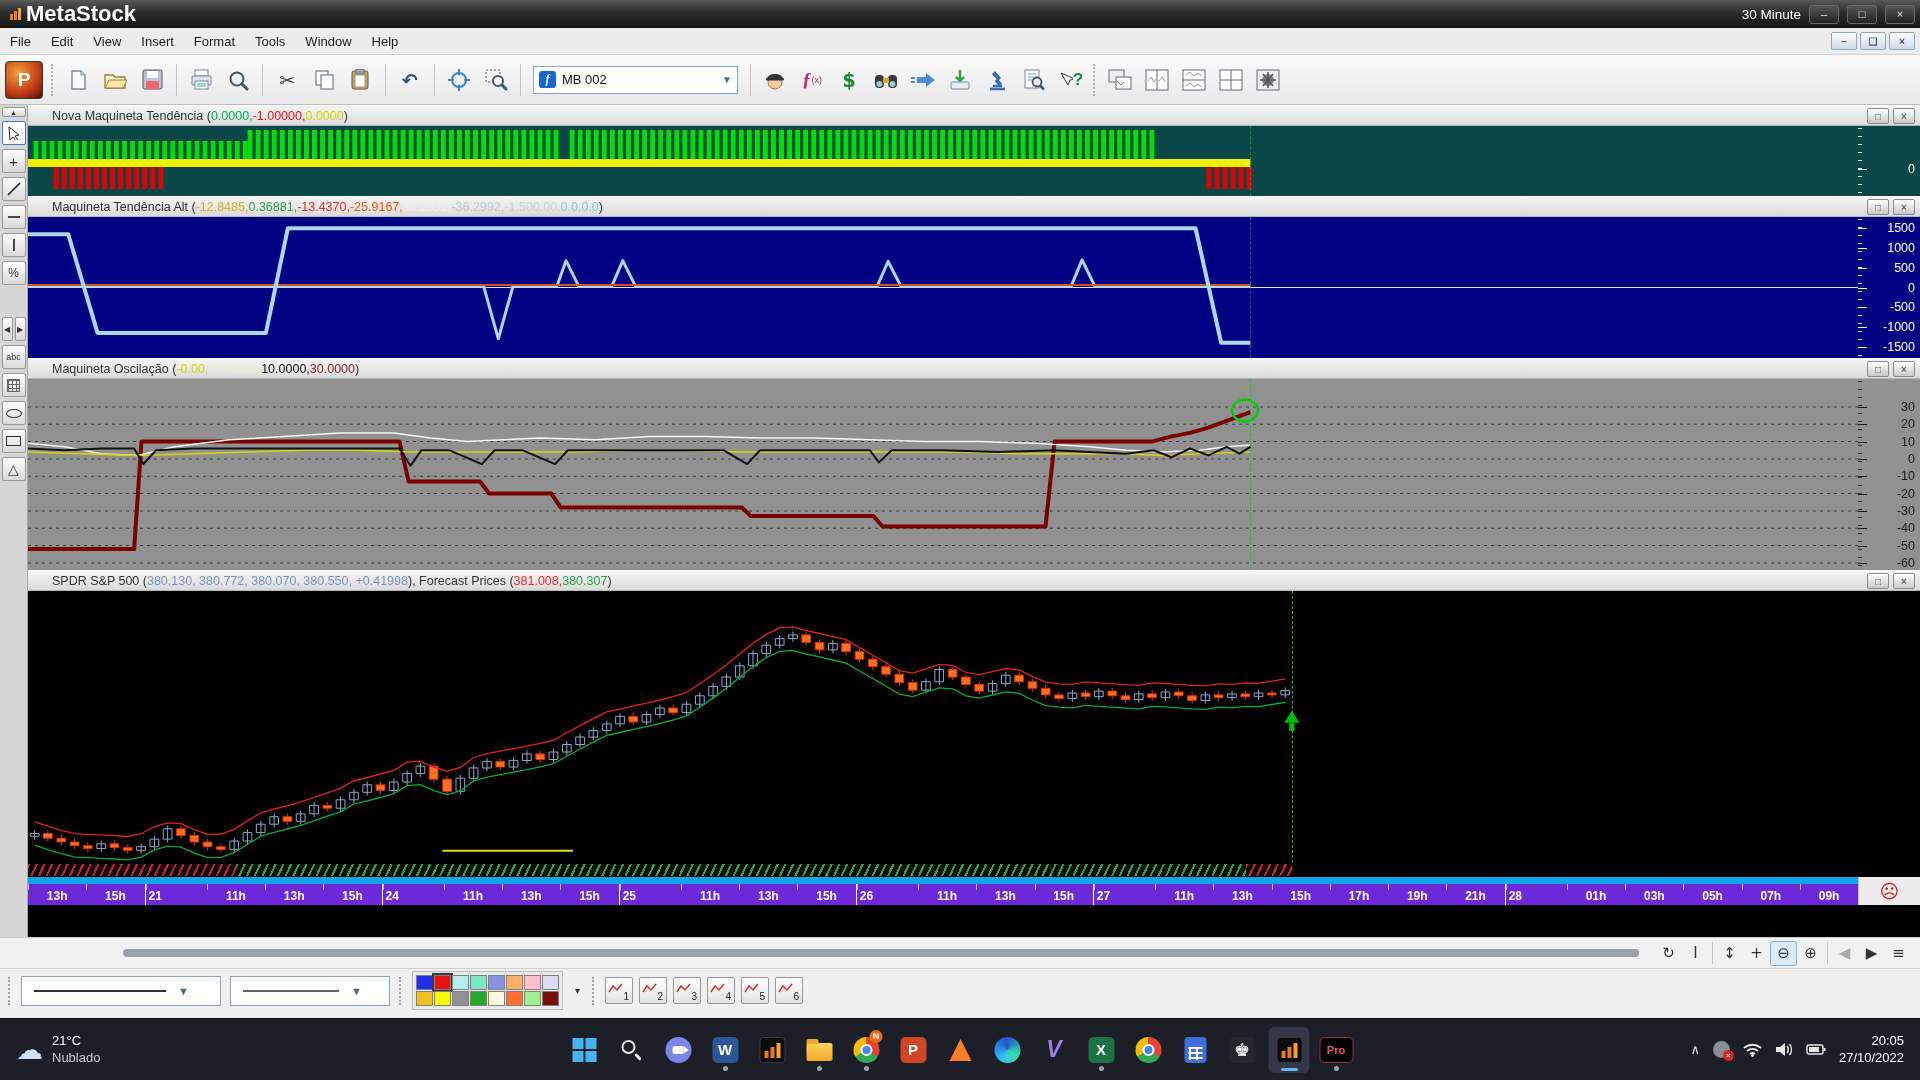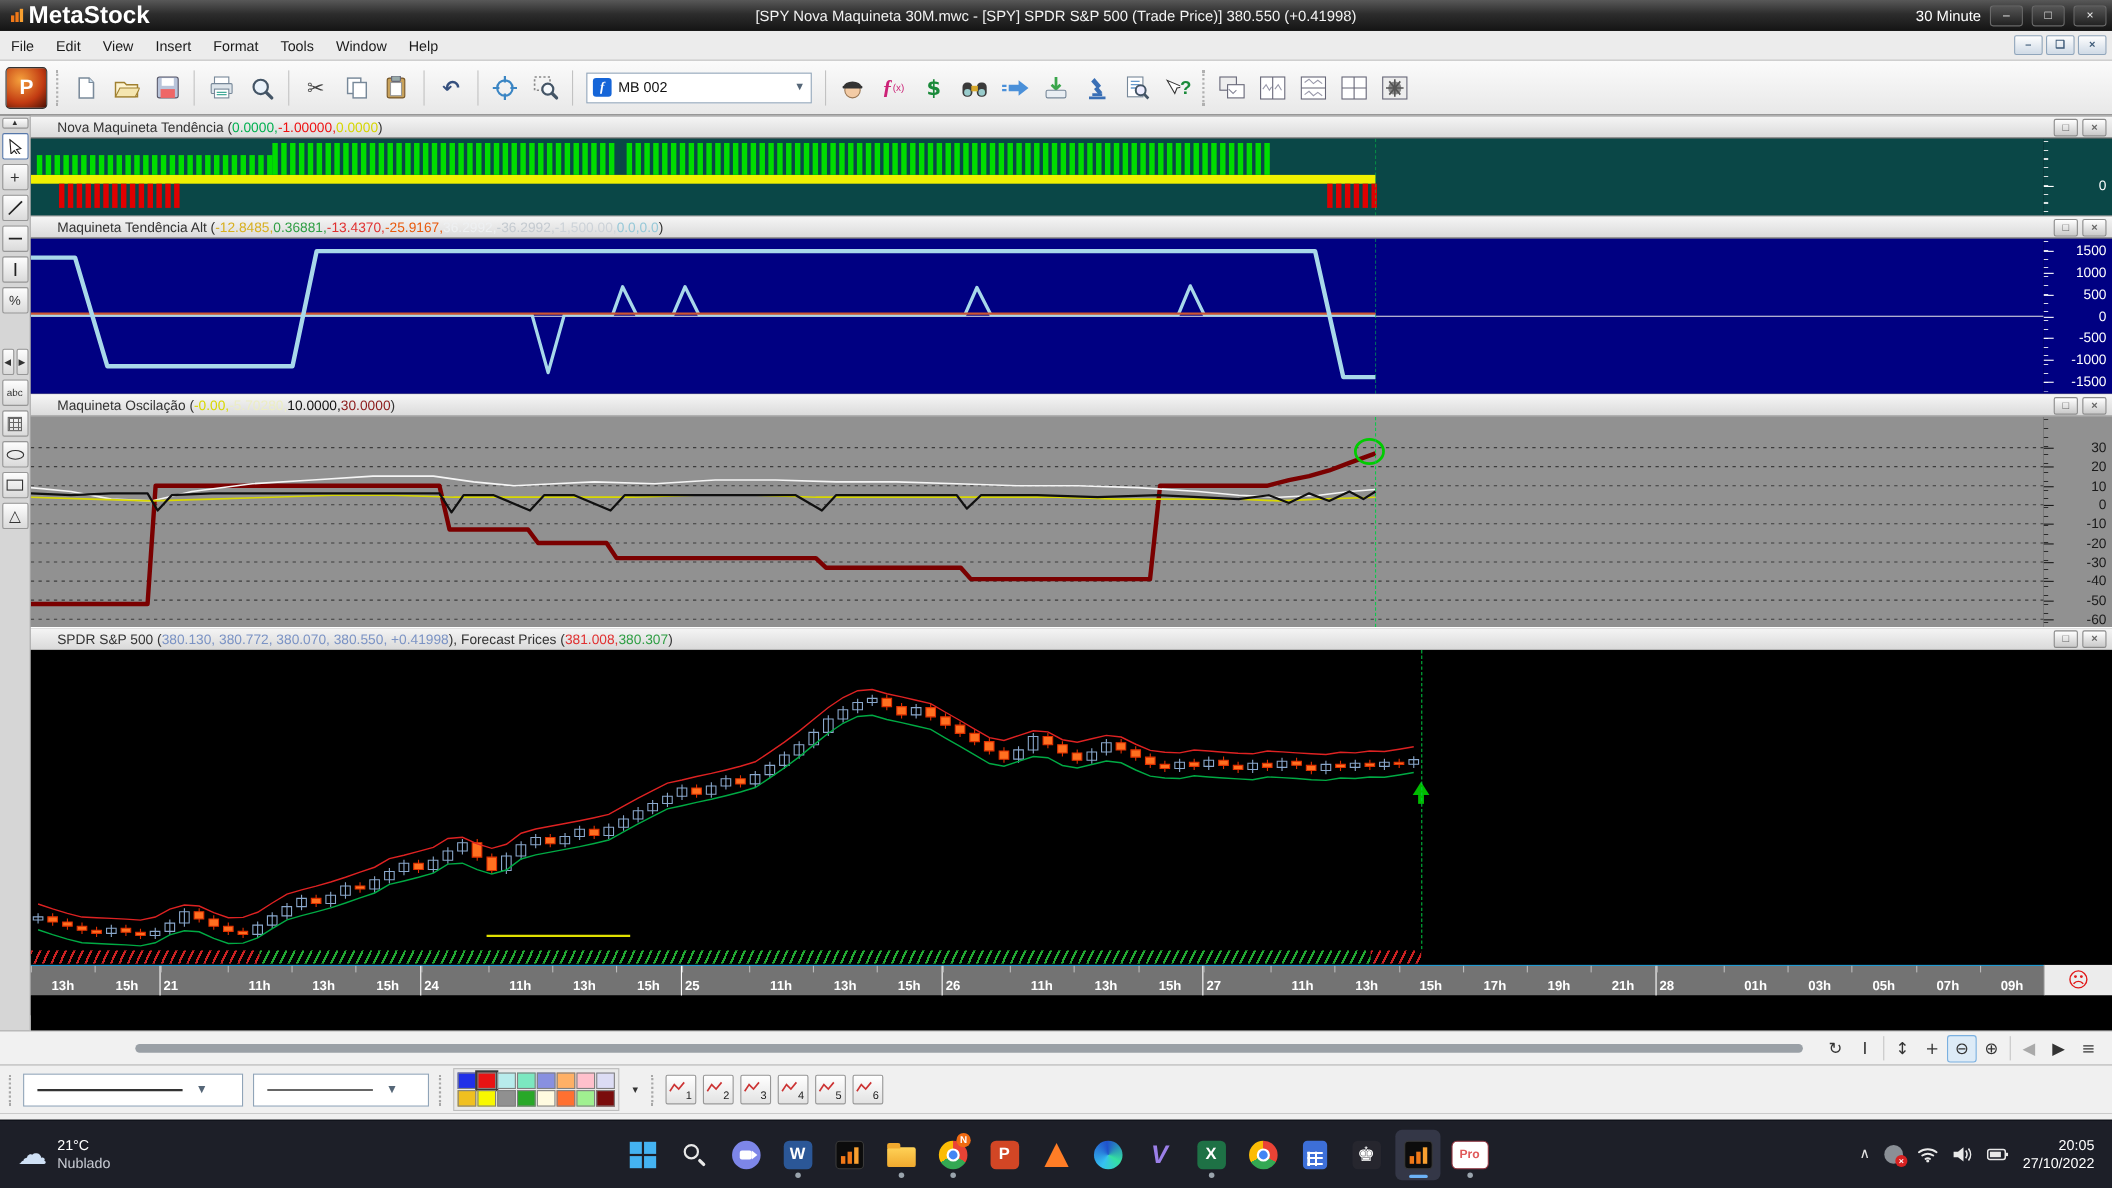--- a/index.html
+++ b/index.html
@@ -62,21 +62,21 @@
   .price-tag{position:absolute;left:1px;right:3px;transform:translateY(-50%);border:1px solid #00e000;background:#000;color:#00e000;font-size:12px;font-weight:bold;padding:1px 2px;letter-spacing:.3px}
   .cursor-line{position:absolute;top:0;bottom:0;width:0;border-left:1px dashed #00cc44;pointer-events:none}
   .p4-stack{display:flex;flex-direction:column;flex:1;min-width:0}
   .p4-plot{position:relative;flex:1}
   .p4-plot svg{position:absolute;inset:0;width:100%;height:100%}
   .ribbon{height:14px;position:relative;background:#000;flex:none}
   .ribbon .seg{position:absolute;top:1px;bottom:1px}
 
   
   .time-axis{height:28px;display:flex;flex:none}
-  .axis-strip{flex:1;background:#737373;border-top:1px solid #0ea5e9;display:flex}
+  .axis-strip{flex:1;background:#6d28d9;border-top:7px solid #0ea5e9;display:flex}
   .axis-label{flex:1;color:#fff;font-size:12px;font-weight:bold;display:flex;align-items:flex-end;justify-content:center;position:relative;padding-bottom:2px;white-space:nowrap}
   .axis-label::before{content:"";position:absolute;left:0;top:0;height:6px;width:1px;background:#bbb}
   .axis-label.day{border-left:1px solid #fff;justify-content:flex-start;padding-left:3px}
   .axis-corner{width:62px;background:#ececec;border-left:1px solid #bbb;display:flex;align-items:center;justify-content:center;flex:none}
   .sad{color:#e01818;font-size:19px;font-family:"DejaVu Sans",sans-serif}
   .bstrip{height:18px;background:#000;flex:none}
 
   
   .scrollrow{height:31px;background:#f1f1f1;display:flex;align-items:center;padding:0 8px;gap:4px;border-top:1px solid #ccc;flex:none}
   .htrack{flex:1;position:relative;height:14px}
@@ -125,42 +125,41 @@
   .ic-folder{width:26px;height:18px;background:linear-gradient(#ffd257,#f0a92e);border-radius:2px;position:relative;margin-top:5px}
   .ic-folder::before{content:"";position:absolute;top:-4px;left:0;width:12px;height:5px;background:#f0a92e;border-radius:2px 2px 0 0}
   .ic-chrome{width:26px;height:26px;border-radius:50%;background:conic-gradient(#ea4335 0 120deg,#34a853 120deg 240deg,#fbbc05 240deg 360deg);position:relative}
   .ic-chrome i{position:absolute;inset:7px;background:#4285f4;border:2.5px solid #fff;border-radius:50%}
   .ic-vlc{width:0;height:0;border-left:11px solid transparent;border-right:11px solid transparent;border-bottom:22px solid #ff7d26}
   .ic-edge{width:26px;height:26px;border-radius:50%;background:conic-gradient(from 210deg,#35c1f1,#2052cc 40%,#35e0a1 75%,#35c1f1)}
   .ic-vs{color:#9b7fe8;font-size:23px;font-weight:bold;font-style:italic}
   .ic-calc{width:22px;height:26px;background:#3d6fd8;border-radius:4px;display:flex;align-items:flex-end;justify-content:center;padding:3px}
   .ic-calc i{width:14px;height:13px;background-image:repeating-linear-gradient(#fff 0 2px,transparent 2px 5px),repeating-linear-gradient(90deg,#fff 0 2px,transparent 2px 7px)}
   .ic-chess{background:#26262e;font-family:"DejaVu Sans",sans-serif;font-size:18px}
-  .ic-pro{width:34px;height:26px;border-radius:5px;background:#ffffff;border:1px solid #90333f;color:#e05a5a;font-size:11px;font-weight:bold;display:flex;align-items:center;justify-content:center}
+  .ic-pro{width:34px;height:26px;border-radius:5px;background:#000000;border:1px solid #90333f;color:#e05a5a;font-size:11px;font-weight:bold;display:flex;align-items:center;justify-content:center}
   .tb-tray{margin-left:auto;display:flex;align-items:center;gap:13px;padding-right:16px;z-index:2}
   .tray-glyph{color:#e4e4e4;font-size:13px;font-family:"DejaVu Sans",sans-serif}
   .tray-status{width:17px;height:17px;background:#8a8f96;border-radius:50%;position:relative}
   .tray-status b{position:absolute;right:-4px;bottom:-3px;width:11px;height:11px;background:#d82222;border-radius:50%;color:#fff;font-size:8px;display:flex;align-items:center;justify-content:center}
   .clock{text-align:right;font-size:13px;line-height:1.3}
 </style>
 </head>
 <body>
 
 <div class="window">
 
   <div class="titlebar">
     <div class="logo">
       <span class="logo-bars">
           <i></i>
           <i></i>
           <i></i>
         </span>
       <span>MetaStock</span>
     </div>
-    <div class="title-center">[SPY Nova Maquineta 30M.mwc - [SPY] SPDR S&amp;P 500 (Trade Price)]   380.550 (+0.41998)</div>
     <div class="tb-right">
       <span class="periodicity">30 Minute</span>
       <span class="wbtn">–</span>
       <span class="wbtn">□</span>
       <span class="wbtn">×</span>
     </div>
   </div>
 
   <div class="menubar">
     <span id="menu-items" style="display: flex; height: 100%;">

